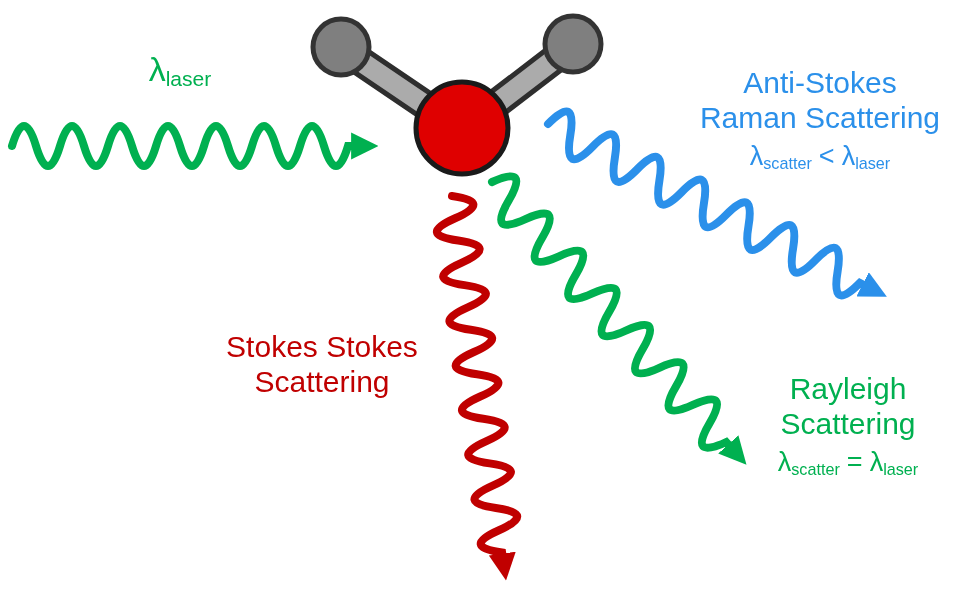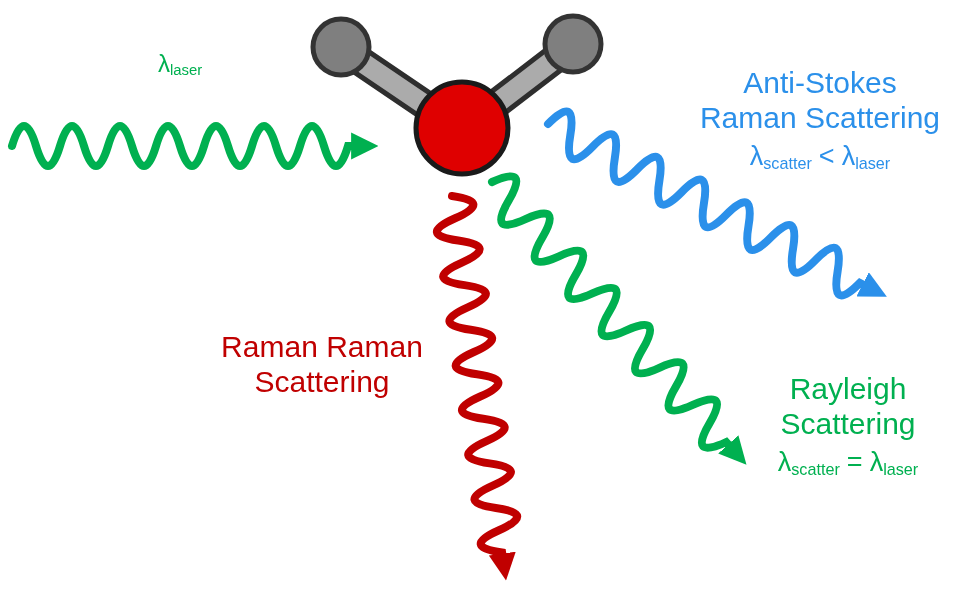--- a/index.html
+++ b/index.html
@@ -36,21 +36,21 @@
     text-align:center;
     line-height:1.16;
     font-size:30px;
   }
   .label.green{color:var(--green);}
   .label.blue{color:var(--blue);}
   .label.red{color:var(--red);}
   .formula{font-size:27px;margin-top:5px;white-space:nowrap;}
   .sub{font-size:0.6em;vertical-align:-0.22em;}
   .op{margin:0 7px;}
-  .laser-label{font-size:24px;text-align:center;}
+  .laser-label{font-size:34px;text-align:center;}
   .laser-label .sub{font-size:0.62em;}
 </style>
 </head>
 <body>
 
 <div class="canvas">
 
   <svg width="970" height="592" viewBox="0 0 970 592">
     <defs>
       <marker id="arrow-green" viewBox="0 0 10 10" refX="4" refY="5" markerWidth="3.4" markerHeight="3.4" orient="auto" markerUnits="strokeWidth">
@@ -128,21 +128,21 @@
 
   <div class="label blue" style="left:665px;top:66px;width:310px;">
     <div>Anti-Stokes</div>
     <div>Raman Scattering</div>
     <div class="formula">
       <span>λ</span><span class="sub">scatter</span><span class="op">&lt;</span><span>λ</span><span class="sub">laser</span>
     </div>
   </div>
 
   <div class="label red" style="left:172px;top:330px;width:300px;">
-    <div>Raman Raman</div>
+    <div>Stokes Stokes</div>
     <div>Scattering</div>
   </div>
 
   <div class="label green" style="left:698px;top:372px;width:300px;">
     <div>Rayleigh</div>
     <div>Scattering</div>
     <div class="formula">
       <span>λ</span><span class="sub">scatter</span><span class="op">=</span><span>λ</span><span class="sub">laser</span>
     </div>
   </div>

